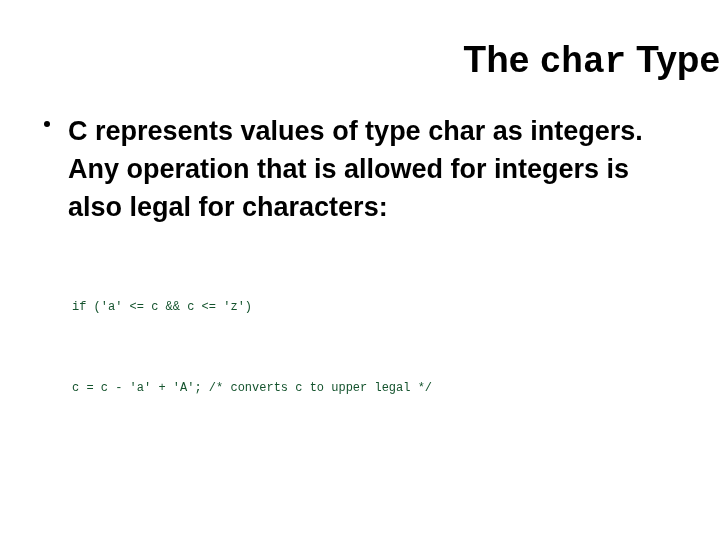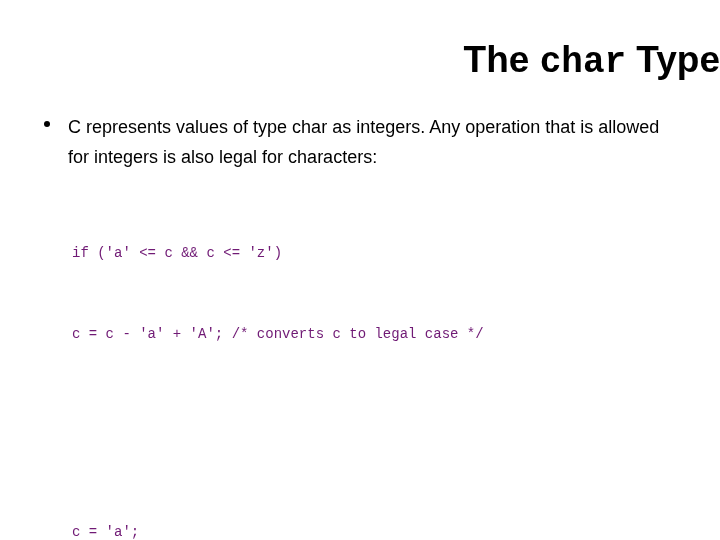--- a/index.html
+++ b/index.html
@@ -64,37 +64,37 @@
     left: 44px;
     top: 9px;
     width: 6px;
     height: 6px;
     background: #000000;
     border-radius: 50%;
   }
   .bullet-text {
     display: block;
     font-family: "Liberation Sans", sans-serif;
-    font-size: 18px;
-    line-height: 30px;
-    font-weight: normal;
+    font-size: 27px;
+    line-height: 38px;
+    font-weight: bold;
     color: #000000;
     text-align: left;
   }
 
   
   .code-block {
     margin: 0;
     padding: 0 0 0 72px;
     font-family: "Liberation Mono", "DejaVu Sans Mono", monospace;
-    font-size: 14px;
+    font-size: 12px;
     line-height: 27px;
     font-weight: normal;
     white-space: pre;
-    color: #701a75;
+    color: #14532d;
   }
   .code-line {
     display: block;
     white-space: pre;
   }
 
   .spacer-after-b1 { height: 14px; }
   .spacer-after-code1 { height: 47px; }
   .spacer-after-b2 { height: 16px; }
 </style>
@@ -109,21 +109,21 @@
 
     <div class="bullet-row">
       <span class="bullet-marker"></span>
       <span class="bullet-text">C represents values of type char as integers. Any operation that is allowed for integers is also legal for characters:</span>
     </div>
 
     <div class="spacer-after-b1"></div>
 
     <div class="code-block">
       <span class="code-line">if ('a' &lt;= c &amp;&amp; c &lt;= 'z')</span>
-      <span class="code-line">c = c - 'a' + 'A'; /* converts c to legal case */</span>
+      <span class="code-line">c = c - 'a' + 'A'; /* converts c to upper legal */</span>
     </div>
 
     <div class="spacer-after-code1"></div>
 
 
     <div class="spacer-after-b2"></div>
 
     <div class="code-block">
       <span class="code-line">c = 'a';</span>
       

